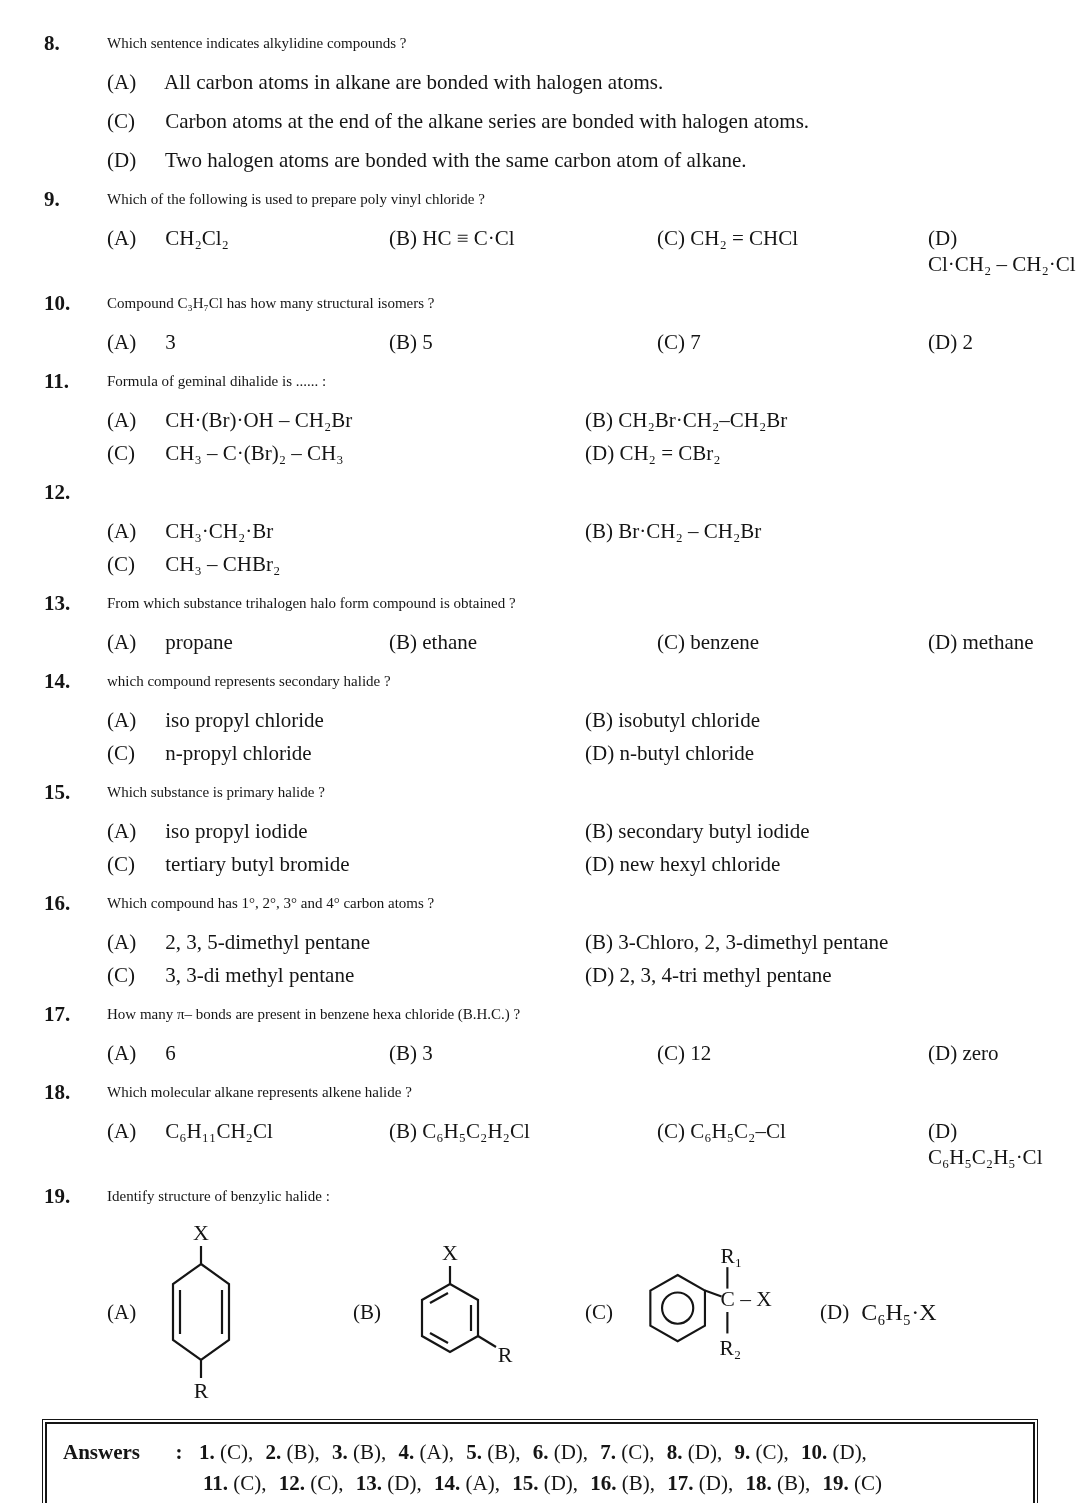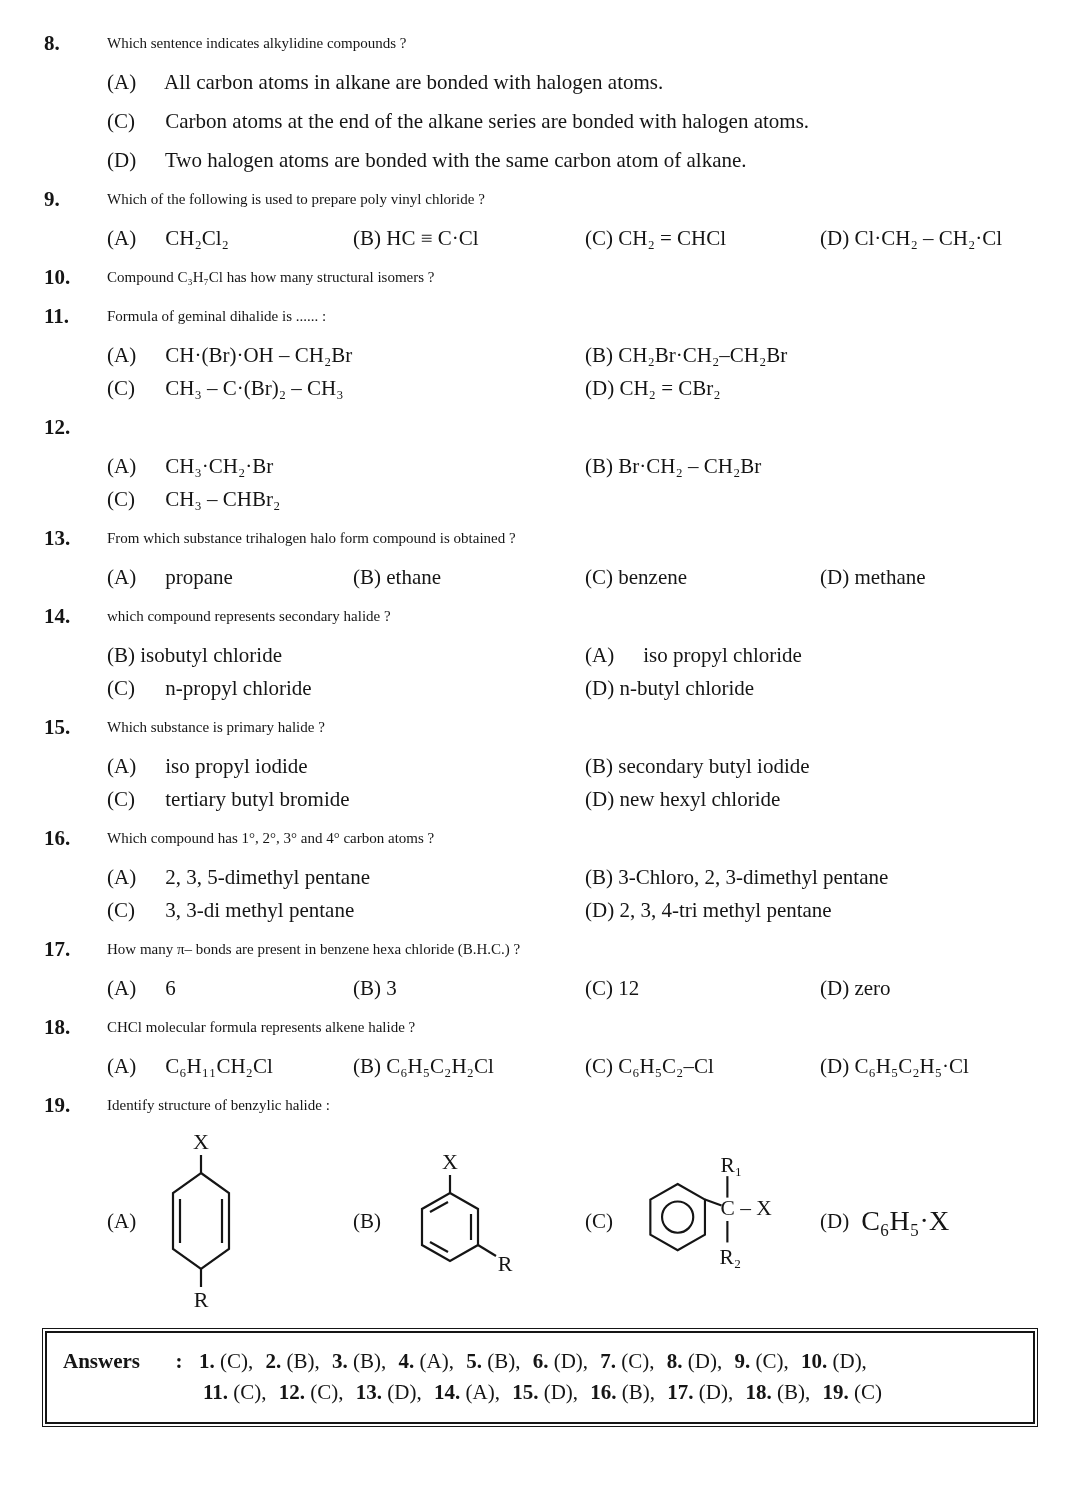--- a/index.html
+++ b/index.html
@@ -10,38 +10,38 @@
   }
   #paper{padding:30px 44px 0 44px;}
 
   
   .q-row{display:flex;margin-bottom:13px;line-height:26px;}
   .q-num{width:63px;font-weight:bold;font-size:21px;flex:0 0 63px;}
   .q-text{font-size:15px;}
 
   
   .opt-row{margin-left:63px;margin-bottom:13px;font-size:21px;line-height:26px;}
-  .grid-four{display:grid;grid-template-columns:246px 232px 235px 1fr;}
+  .grid-four{display:grid;grid-template-columns:246px 232px 235px 1fr;gap:36px;}
   .grid-two{display:grid;grid-template-columns:478px 1fr;row-gap:7px;}
   .opt-label{white-space:nowrap;}
   .label-a{display:inline-block;width:53px;}
   .opt-text{white-space:nowrap;text-align:center;}
   .stack .opt-text{white-space:normal;}
 
   
   .structures-row{
     margin-left:63px;margin-top:8px;
     display:grid;grid-template-columns:246px 232px 235px 1fr;
     align-items:center;font-size:21px;
   }
   .struct-cell{display:flex;align-items:center;gap:12px;}
   .struct-cell svg{display:block;}
   svg line, svg polygon, svg circle{stroke:#151515;stroke-width:2.2;fill:none;}
   svg text{fill:#151515;font-family:"Liberation Serif","DejaVu Serif",serif;font-size:22px;}
-  .struct-formula{font-size:28px;}
+  .struct-formula{font-size:24px;}
 
   
   .ans-box{
     margin:20px 1px 0 1px;
     border:2px solid #151515;
     outline:1px solid #151515;
     outline-offset:2px;
     padding:13px 16px 14px 16px;
   }
   .ans-flow{
@@ -73,20 +73,26 @@
       <div class="opt-row grid-four">
         <span class="opt-cell"><span class="opt-label label-a">(A)</span> <span class="opt-text">CH₂Cl₂</span></span>
         <span class="opt-cell"><span class="opt-label">(B)</span> <span class="opt-text">HC ≡ C·Cl</span></span>
         <span class="opt-cell"><span class="opt-label">(C)</span> <span class="opt-text">CH₂ = CHCl</span></span>
         <span class="opt-cell"><span class="opt-label">(D)</span> <span class="opt-text">Cl·CH₂ – CH₂·Cl</span></span>
       </div>
       <div class="q-row">
         <div class="q-num">10.</div>
         <div class="q-text">Compound C₃H₇Cl has how many structural isomers ?</div>
       </div>
+      <div class="opt-row grid-four">
+        <span class="opt-cell"><span class="opt-label label-a">(A)</span> <span class="opt-text">3</span></span>
+        <span class="opt-cell"><span class="opt-label">(B)</span> <span class="opt-text">5</span></span>
+        <span class="opt-cell"><span class="opt-label">(C)</span> <span class="opt-text">7</span></span>
+        <span class="opt-cell"><span class="opt-label">(D)</span> <span class="opt-text">2</span></span>
+      </div>
       <div class="q-row">
         <div class="q-num">11.</div>
         <div class="q-text">Formula of geminal dihalide is ...... :</div>
       </div>
       <div class="opt-row grid-two">
         <span class="opt-cell"><span class="opt-label label-a">(A)</span> <span class="opt-text">CH·(Br)·OH – CH₂Br</span></span>
         <span class="opt-cell"><span class="opt-label">(B)</span> <span class="opt-text">CH₂Br·CH₂–CH₂Br</span></span>
         <span class="opt-cell"><span class="opt-label label-a">(C)</span> <span class="opt-text">CH₃ – C·(Br)₂ – CH₃</span></span>
         <span class="opt-cell"><span class="opt-label">(D)</span> <span class="opt-text">CH₂ = CBr₂</span></span>
       </div>
@@ -106,22 +112,22 @@
         <span class="opt-cell"><span class="opt-label label-a">(A)</span> <span class="opt-text">propane</span></span>
         <span class="opt-cell"><span class="opt-label">(B)</span> <span class="opt-text">ethane</span></span>
         <span class="opt-cell"><span class="opt-label">(C)</span> <span class="opt-text">benzene</span></span>
         <span class="opt-cell"><span class="opt-label">(D)</span> <span class="opt-text">methane</span></span>
       </div>
       <div class="q-row">
         <div class="q-num">14.</div>
         <div class="q-text">which compound represents secondary halide ?</div>
       </div>
       <div class="opt-row grid-two">
+        <span class="opt-cell"><span class="opt-label label-a">(A)</span> <span class="opt-text">iso propyl chloride</span></span>
         <span class="opt-cell"><span class="opt-label">(B)</span> <span class="opt-text">isobutyl chloride</span></span>
-        <span class="opt-cell"><span class="opt-label label-a">(A)</span> <span class="opt-text">iso propyl chloride</span></span>
         <span class="opt-cell"><span class="opt-label label-a">(C)</span> <span class="opt-text">n-propyl chloride</span></span>
         <span class="opt-cell"><span class="opt-label">(D)</span> <span class="opt-text">n-butyl chloride</span></span>
       </div>
       <div class="q-row">
         <div class="q-num">15.</div>
         <div class="q-text">Which substance is primary halide ?</div>
       </div>
       <div class="opt-row grid-two">
         <span class="opt-cell"><span class="opt-label label-a">(A)</span> <span class="opt-text">iso propyl iodide</span></span>
         <span class="opt-cell"><span class="opt-label">(B)</span> <span class="opt-text">secondary butyl iodide</span></span>
@@ -143,21 +149,21 @@
         <div class="q-text">How many π– bonds are present in benzene hexa chloride (B.H.C.) ?</div>
       </div>
       <div class="opt-row grid-four">
         <span class="opt-cell"><span class="opt-label label-a">(A)</span> <span class="opt-text">6</span></span>
         <span class="opt-cell"><span class="opt-label">(B)</span> <span class="opt-text">3</span></span>
         <span class="opt-cell"><span class="opt-label">(C)</span> <span class="opt-text">12</span></span>
         <span class="opt-cell"><span class="opt-label">(D)</span> <span class="opt-text">zero</span></span>
       </div>
       <div class="q-row">
         <div class="q-num">18.</div>
-        <div class="q-text">CHCl molecular formula represents alkene halide ?</div>
+        <div class="q-text">Which molecular alkane represents alkene halide ?</div>
       </div>
       <div class="opt-row grid-four">
         <span class="opt-cell"><span class="opt-label label-a">(A)</span> <span class="opt-text">C₆H₁₁CH₂Cl</span></span>
         <span class="opt-cell"><span class="opt-label">(B)</span> <span class="opt-text">C₆H₅C₂H₂Cl</span></span>
         <span class="opt-cell"><span class="opt-label">(C)</span> <span class="opt-text">C₆H₅C₂–Cl</span></span>
         <span class="opt-cell"><span class="opt-label">(D)</span> <span class="opt-text">C₆H₅C₂H₅·Cl</span></span>
       </div>
       <div class="q-row">
         <div class="q-num">19.</div>
         <div class="q-text">Identify structure of benzylic halide :</div>

